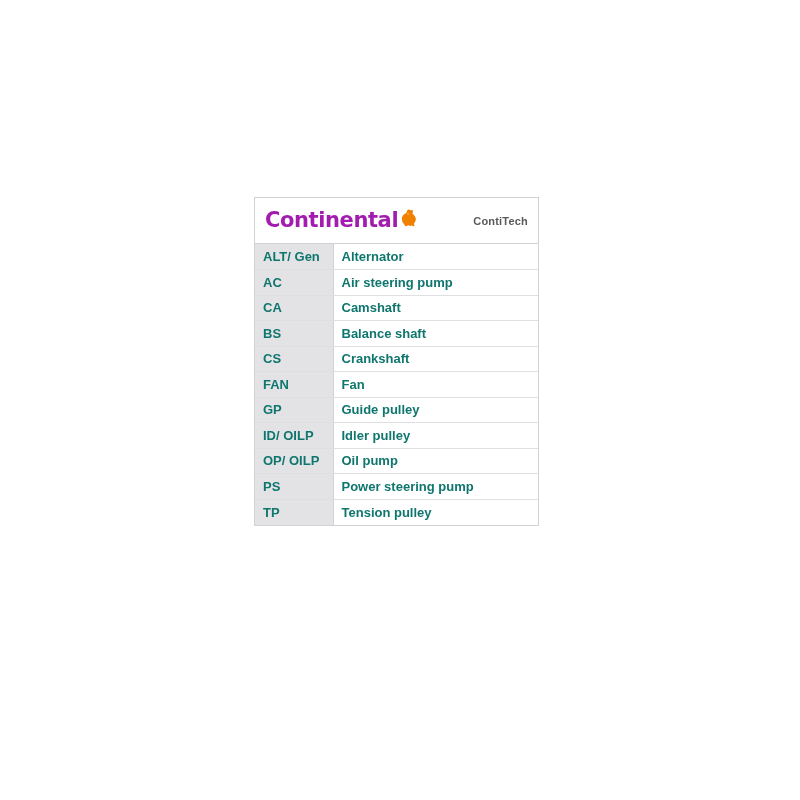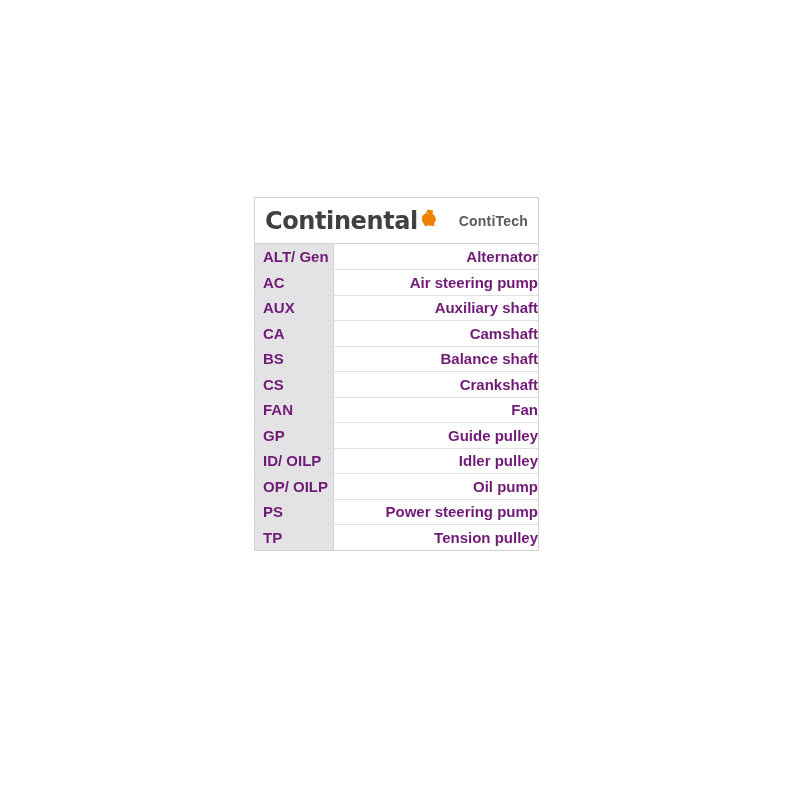--- a/index.html
+++ b/index.html
@@ -34,73 +34,72 @@
     padding: 0 8px 0 10px;
     box-sizing: border-box;
     background: #ffffff;
   }
   #brand-logo {
     display: flex;
     align-items: center;
     gap: 2px;
   }
   #brand-wordmark {
-    color: #404040;
+    color: #a21caf;
     font-family: "DejaVu Sans", sans-serif;
-    font-size: 24px;
+    font-size: 21px;
     font-weight: bold;
     letter-spacing: -0.4px;
     line-height: 1;
   }
   #brand-horse {
     width: 18px;
     height: 22px;
     position: relative;
     top: -3px;
   }
   #brand-sub {
     margin-left: auto;
     color: #5a5a5a;
-    font-size: 14px;
+    font-size: 11px;
     font-weight: bold;
     letter-spacing: 0.2px;
     padding-right: 2px;
   }
   table.abbrev {
     border-collapse: collapse;
     width: 100%;
     table-layout: fixed;
   }
   table.abbrev tr {
     height: 25.5px;
   }
   table.abbrev td {
     border-bottom: 1px solid #dfdfe3;
-    font-size: 15px;
-    color: #701a75;
+    font-size: 13px;
+    color: #0f766e;
     padding: 0 0 0 8px;
     vertical-align: middle;
     box-sizing: border-box;
   }
   table.abbrev tr:last-child td {
     border-bottom: none;
   }
   td.abbr-code {
     width: 78px;
     background: #e3e3e6;
     font-weight: bold;
     border-right: 1px solid #d2d2d6;
     color: #141414;
   }
   td.abbr-desc {
     background: #ffffff;
     font-weight: bold;
     color: #141414;
     padding-left: 9px;
-    text-align: right;
   }
 </style>
 </head>
 <body>
 
 <div id="page">
 
   <div id="card">
 
     <div id="brand-header">
@@ -118,24 +117,20 @@
 
     <table class="abbrev">
       <tbody>
         <tr>
           <td class="abbr-code">ALT/ Gen</td>
           <td class="abbr-desc">Alternator</td>
         </tr>
         <tr>
           <td class="abbr-code">AC</td>
           <td class="abbr-desc">Air steering pump</td>
-        </tr>
-        <tr>
-          <td class="abbr-code">AUX</td>
-          <td class="abbr-desc">Auxiliary shaft</td>
         </tr>
         <tr>
           <td class="abbr-code">CA</td>
           <td class="abbr-desc">Camshaft</td>
         </tr>
         <tr>
           <td class="abbr-code">BS</td>
           <td class="abbr-desc">Balance shaft</td>
         </tr>
         <tr>

